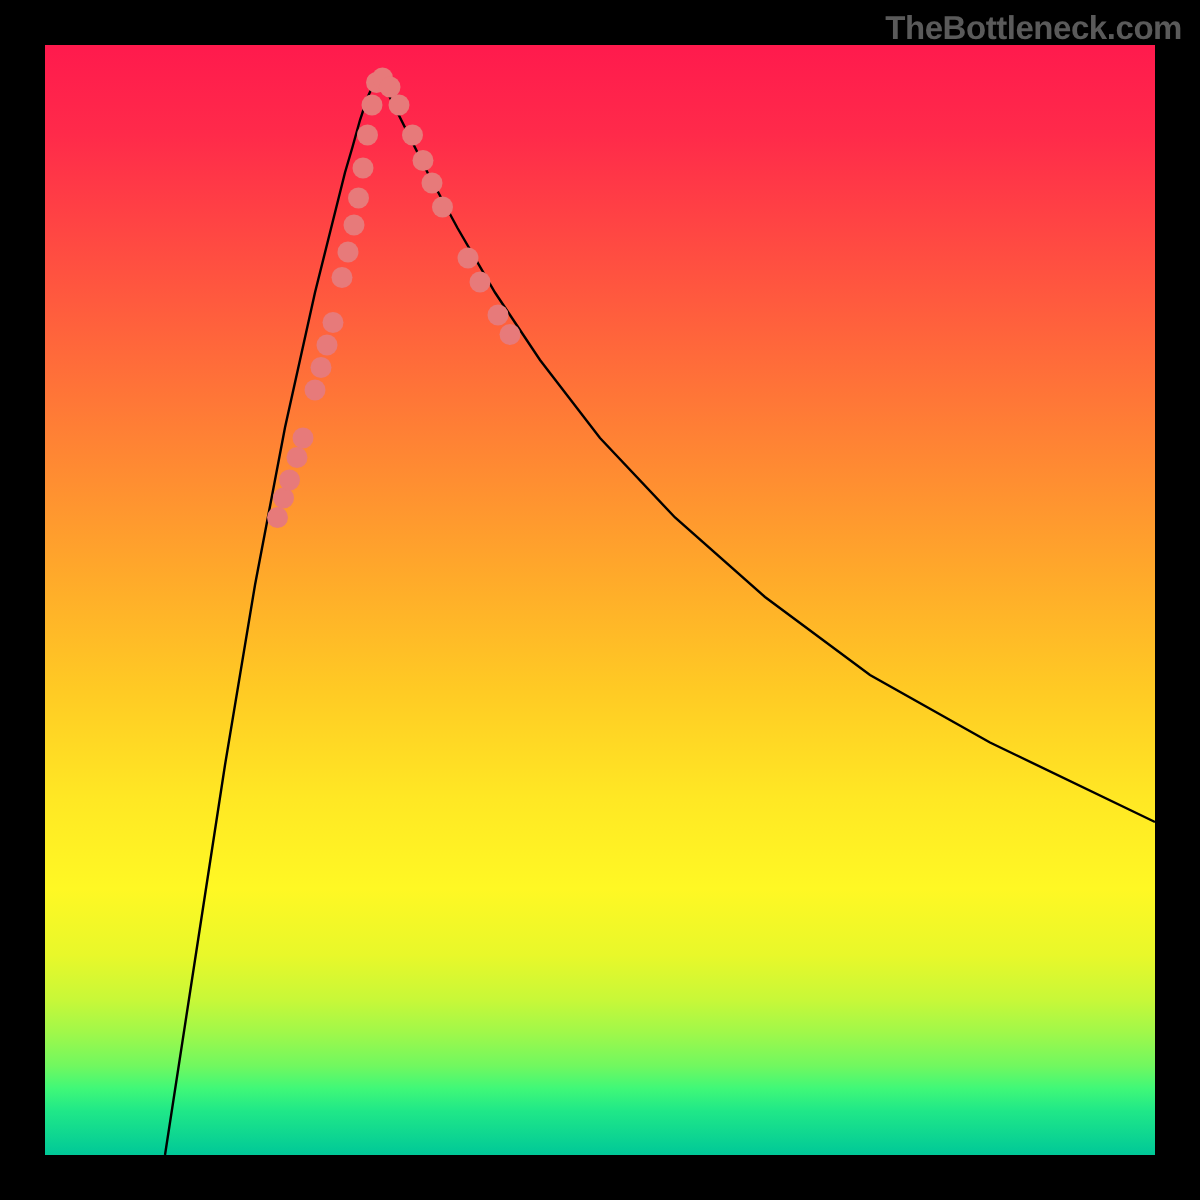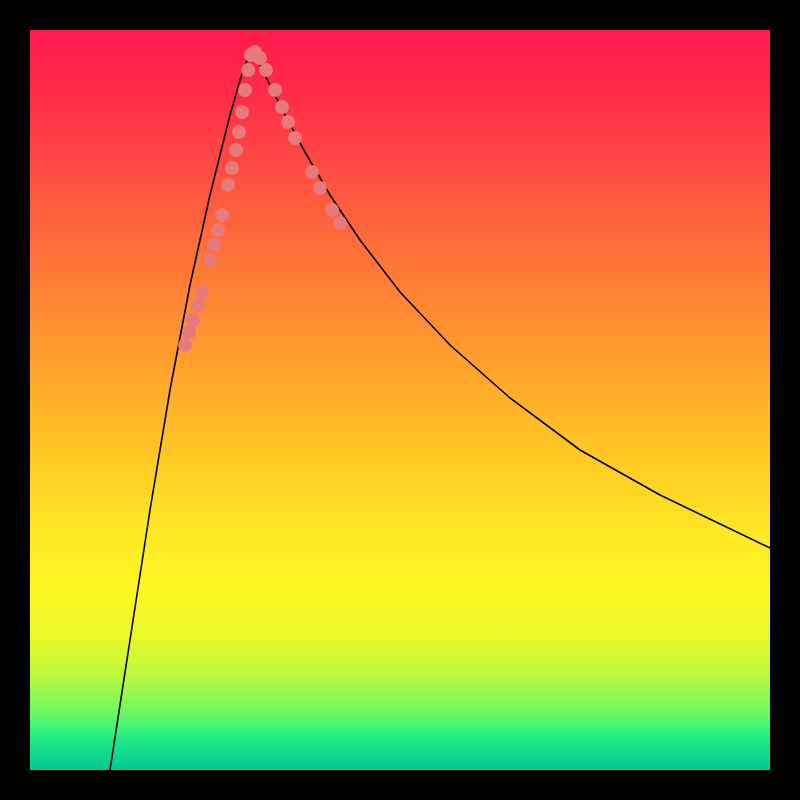--- a/index.html
+++ b/index.html
@@ -98,13 +98,14 @@
           <circle cx="252" cy="77" r="7" class="marker"></circle>
           <circle cx="258" cy="92" r="7" class="marker"></circle>
           <circle cx="265" cy="108" r="7" class="marker"></circle>
           <circle cx="282" cy="142" r="7" class="marker"></circle>
           <circle cx="290" cy="158" r="7" class="marker"></circle>
           <circle cx="302" cy="180" r="7" class="marker"></circle>
           <circle cx="310" cy="193" r="7" class="marker"></circle>
         </g>
     </svg>
   </div>
+  <div class="watermark">TheBottleneck.com</div>
 </div>
 
 </body></html>

